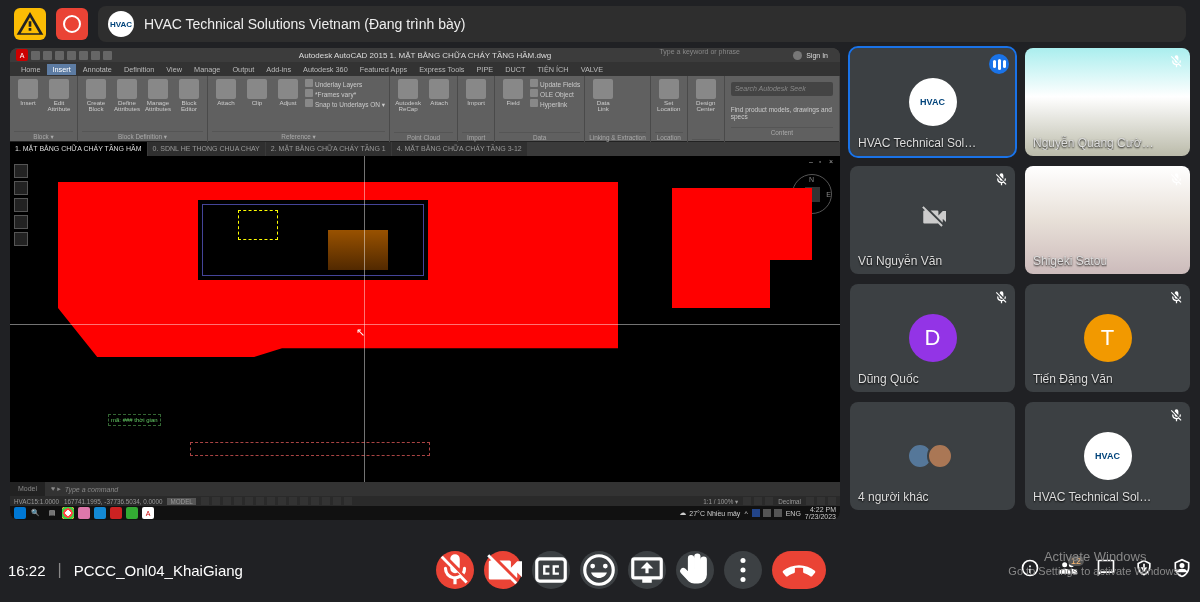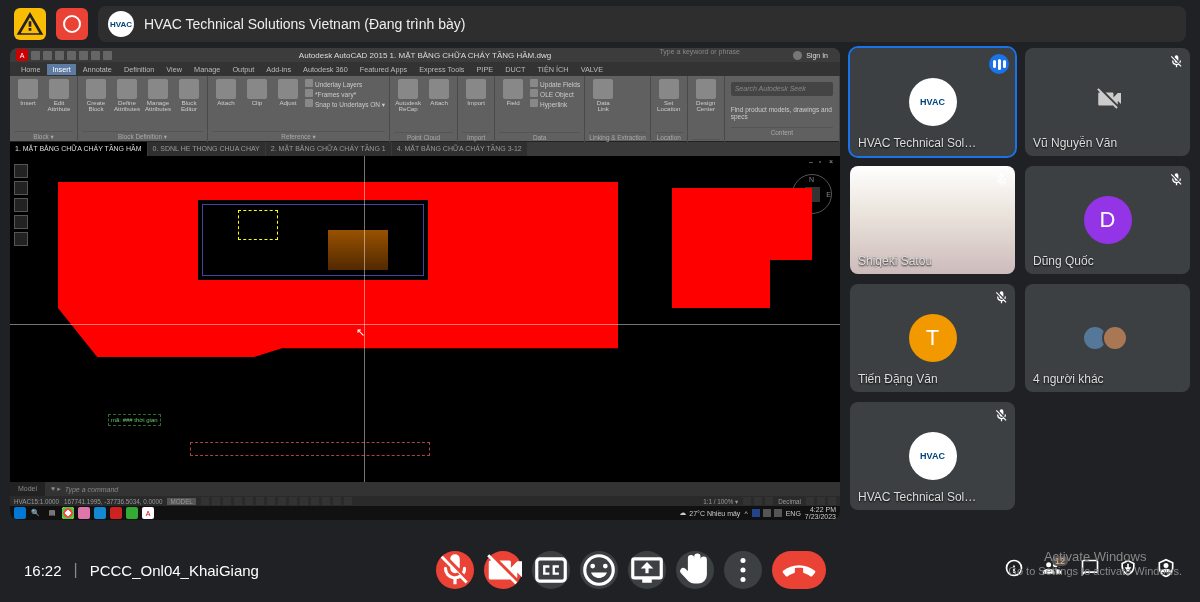--- a/index.html
+++ b/index.html
@@ -208,21 +208,21 @@
 .tile .logo{width:48px;height:48px;border-radius:50%;background:#fff;display:flex;align-items:center;justify-content:center;font-size:9px;font-weight:bold;color:#00437a;}
 .tile .many{display:flex;gap:-4px;}
 .tile .many span{width:26px;height:26px;border-radius:50%;background:#888;margin-left:-6px;border:2px solid #3c4043;}
 
 .bottombar {
   position:absolute;
   bottom:0; left:0; right:0;
   height:64px;
   display:flex;
   align-items:center;
-  padding:0 24px;
+  padding:0 8px;
   gap:12px;
 }
 .bottombar .time{font-size:15px;color:#fff;}
 .bottombar .sep{color:#888;}
 .bottombar .mtg{font-size:15px;color:#fff;}
 .bottombar .sp{flex:1;}
 .bottombar .ctrls{display:flex;gap:10px;}
 .bottombar .btn{width:38px;height:38px;border-radius:50%;background:#3c4043;display:flex;align-items:center;justify-content:center;font-size:16px;color:#fff;}
 .bottombar .btn.red{background:#ea4335;}
 .bottombar .btn.end{width:54px;border-radius:20px;}
@@ -521,20 +521,26 @@
   <div class="grid" id="pgrid">
       <div class="tile presenting">
         <div class="logo">HVAC</div>
         <div class="speak">
           <span></span>
           <span style="height:11px"></span>
           <span></span>
         </div>
         <div class="name">HVAC Technical Sol…</div>
       </div>
+      <div class="tile video1">
+        <div class="mic"><svg viewBox="0 0 24 24" width="15" height="15">
+            <path fill="#fff" d="M19 11a1 1 0 0 0-2 0 5 5 0 0 1-.6 2.4l1.5 1.5A7 7 0 0 0 19 11zM4.3 3 3 4.3l6 6V11a3 3 0 0 0 4.6 2.5l1.4 1.4A5 5 0 0 1 7 11a1 1 0 0 0-2 0 7 7 0 0 0 6 6.9V21h2v-3.1c.8-.1 1.6-.4 2.3-.8l3.4 3.4 1.3-1.3L4.3 3zM12 2a3 3 0 0 0-3 3v.2l5.8 5.8c.1-.3.2-.7.2-1V5a3 3 0 0 0-3-3z"></path>
+          </svg></div>
+        <div class="name">Nguyễn Quang Cườ…</div>
+      </div>
       <div class="tile">
         <div class="camoff"><svg viewBox="0 0 24 24" width="26" height="26">
             <path fill="#ccc" d="m21 6.5-4 4V7a1 1 0 0 0-1-1H9.8l11 11 .2-.2V13.5l4 4v-11zM3.3 2 2 3.3 4.7 6H4a1 1 0 0 0-1 1v10a1 1 0 0 0 1 1h12c.2 0 .4-.1.5-.2l3.2 3.2 1.3-1.3L3.3 2z"></path>
           </svg></div>
         <div class="mic"><svg viewBox="0 0 24 24" width="15" height="15">
             <path fill="#fff" d="M19 11a1 1 0 0 0-2 0 5 5 0 0 1-.6 2.4l1.5 1.5A7 7 0 0 0 19 11zM4.3 3 3 4.3l6 6V11a3 3 0 0 0 4.6 2.5l1.4 1.4A5 5 0 0 1 7 11a1 1 0 0 0-2 0 7 7 0 0 0 6 6.9V21h2v-3.1c.8-.1 1.6-.4 2.3-.8l3.4 3.4 1.3-1.3L4.3 3zM12 2a3 3 0 0 0-3 3v.2l5.8 5.8c.1-.3.2-.7.2-1V5a3 3 0 0 0-3-3z"></path>
           </svg></div>
         <div class="name">Vũ Nguyễn Văn</div>
       </div>
       <div class="tile video2">

